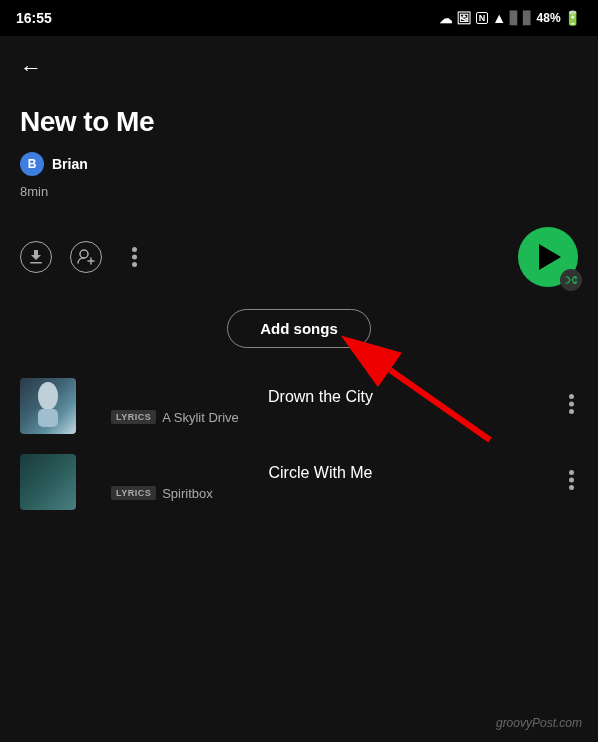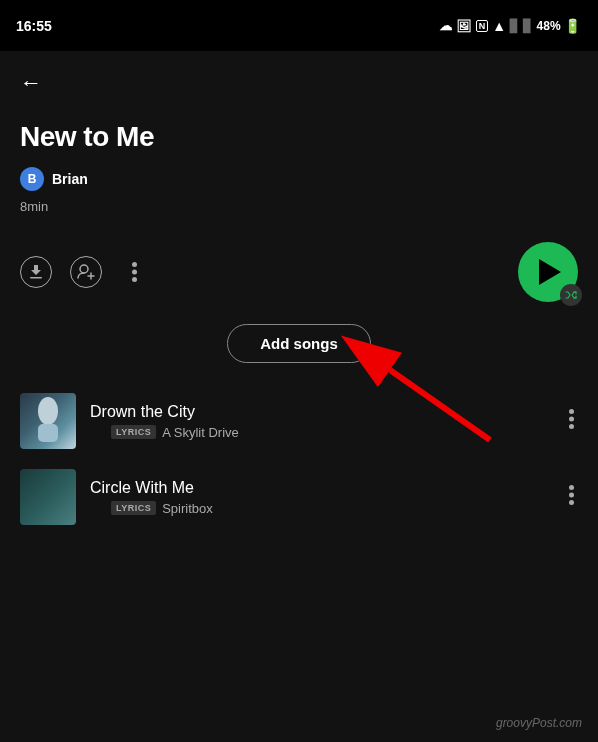--- a/index.html
+++ b/index.html
@@ -9,21 +9,21 @@
       height: 742px;
       background: #121212;
       color: #fff;
       font-family: -apple-system, 'Helvetica Neue', Arial, sans-serif;
       overflow: hidden;
       position: relative;
     }
 
     
     .status-bar {
-      height: 51px;
+      height: 36px;
       background: #000;
       display: flex;
       align-items: center;
       justify-content: space-between;
       padding: 0 16px;
       font-size: 13px;
       font-weight: 600;
     }
     .status-time { color: #fff; font-size: 14px; font-weight: 700; }
     .status-icons { display: flex; align-items: center; gap: 4px; }
@@ -178,21 +178,21 @@
       border-radius: 24px;
       padding: 10px 32px;
       font-size: 15px;
       font-weight: 600;
       color: #fff;
       background: transparent;
       cursor: pointer;
     }
 
     
-    .song-list { padding: 0 0 0 0; }
+    .song-list { padding: 0 0 0 0; text-align: center; }
 
     .song-item {
       display: flex;
       align-items: center;
       padding: 10px 20px 10px 20px;
       gap: 14px;
     }
     .song-art {
       width: 56px;
       height: 56px;

